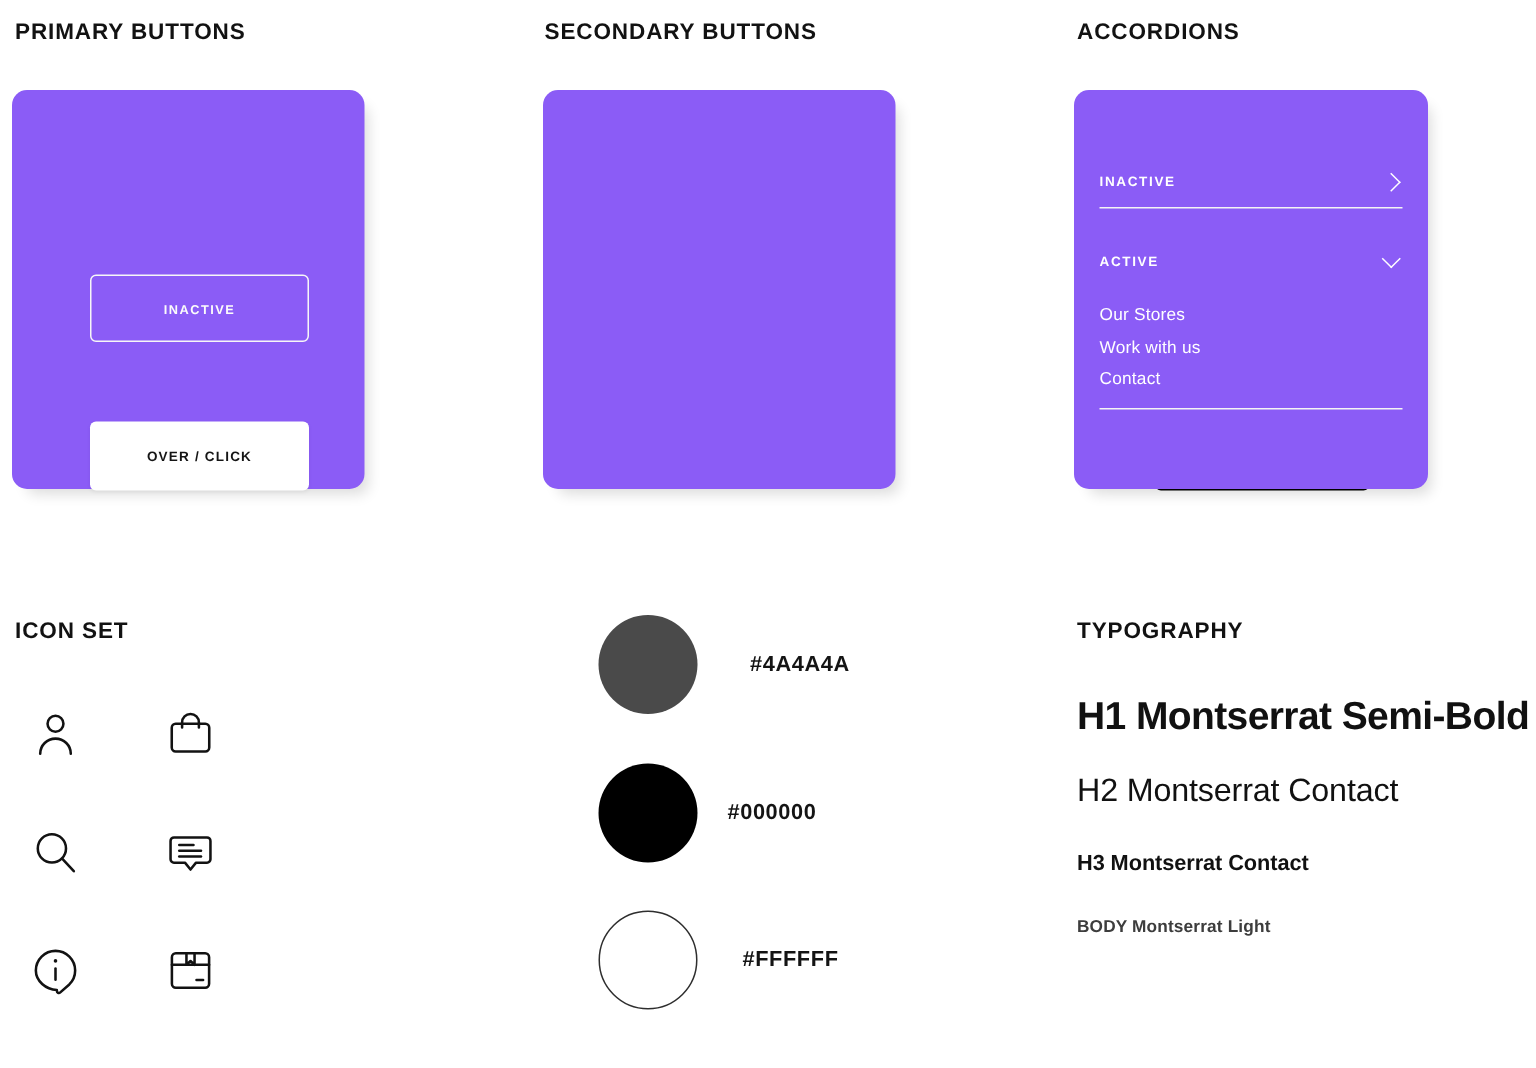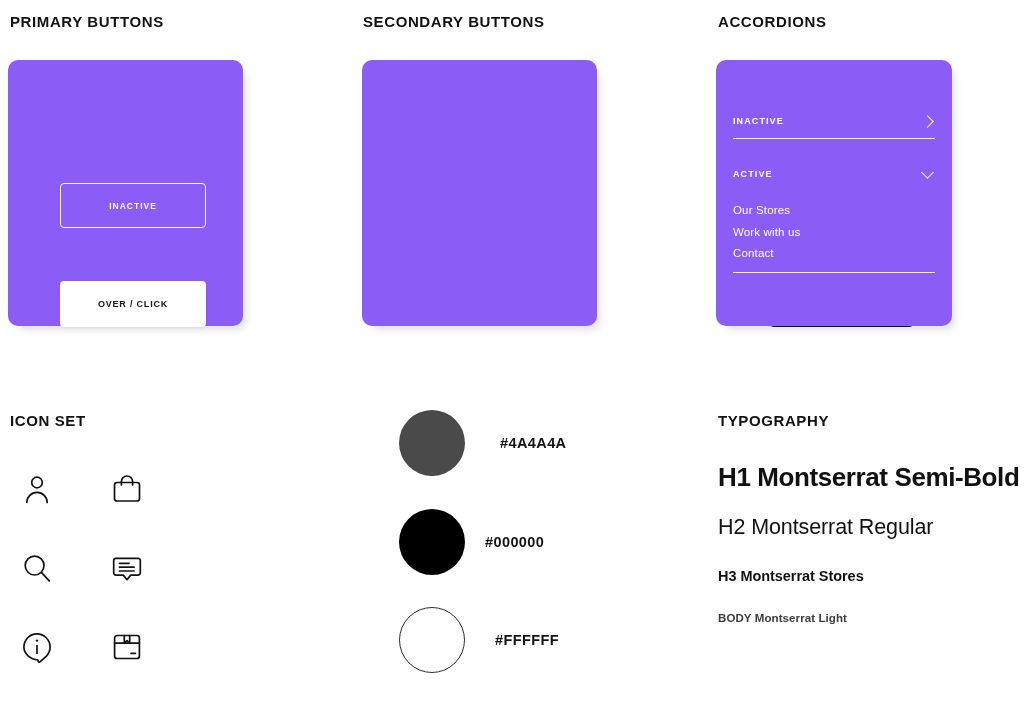--- a/index.html
+++ b/index.html
@@ -330,17 +330,17 @@
   </div>
 
   <div class="swatch-row" id="swatch-2">
     <div class="swatch-dot outlined" style="background: rgb(255, 255, 255);"></div>
     <div class="swatch-label">#FFFFFF</div>
   </div>
 
   <div class="section-title" id="title-typo">TYPOGRAPHY</div>
 
   <div class="typo" id="typo-h1">H1 Montserrat Semi-Bold</div>
-  <div class="typo" id="typo-h2">H2 Montserrat Regular</div>
-  <div class="typo" id="typo-h3">H3 Montserrat Stores</div>
+  <div class="typo" id="typo-h2">H2 Montserrat Contact</div>
+  <div class="typo" id="typo-h3">H3 Montserrat Contact</div>
   <div class="typo" id="typo-body">BODY Montserrat Light</div>
 
 </div>
 
 </body></html>

